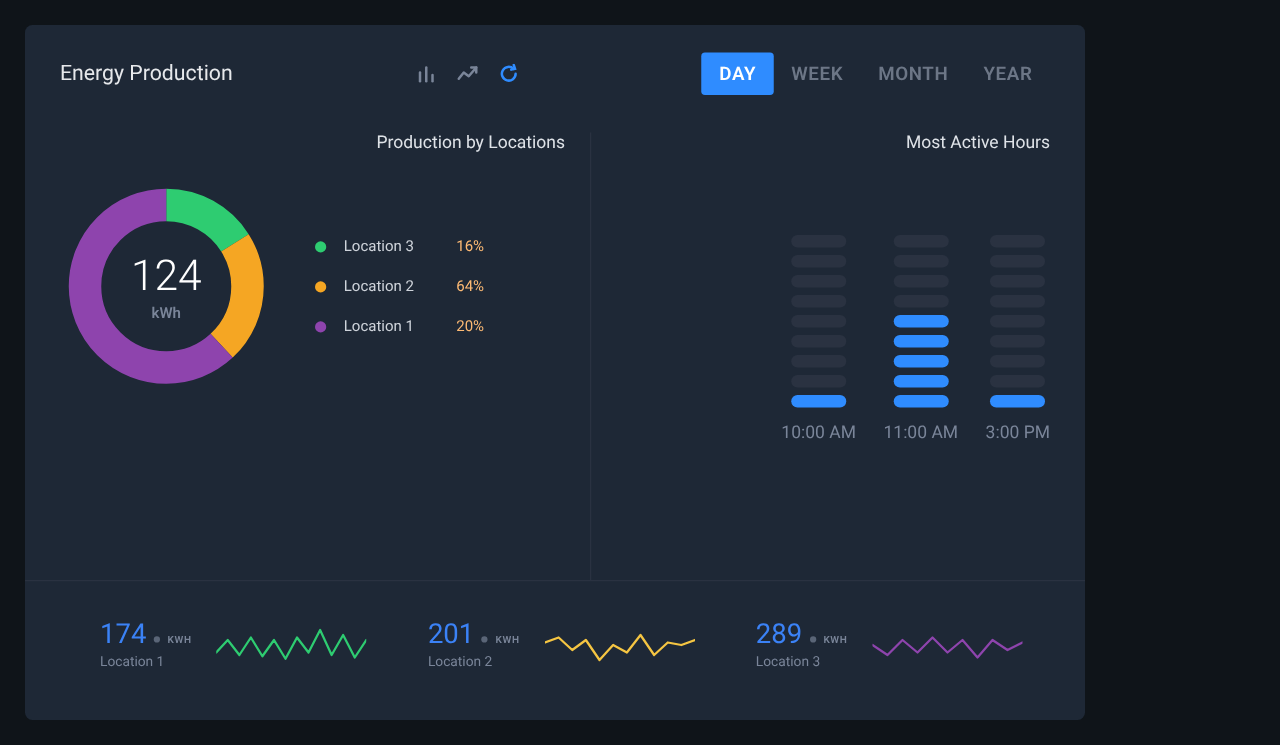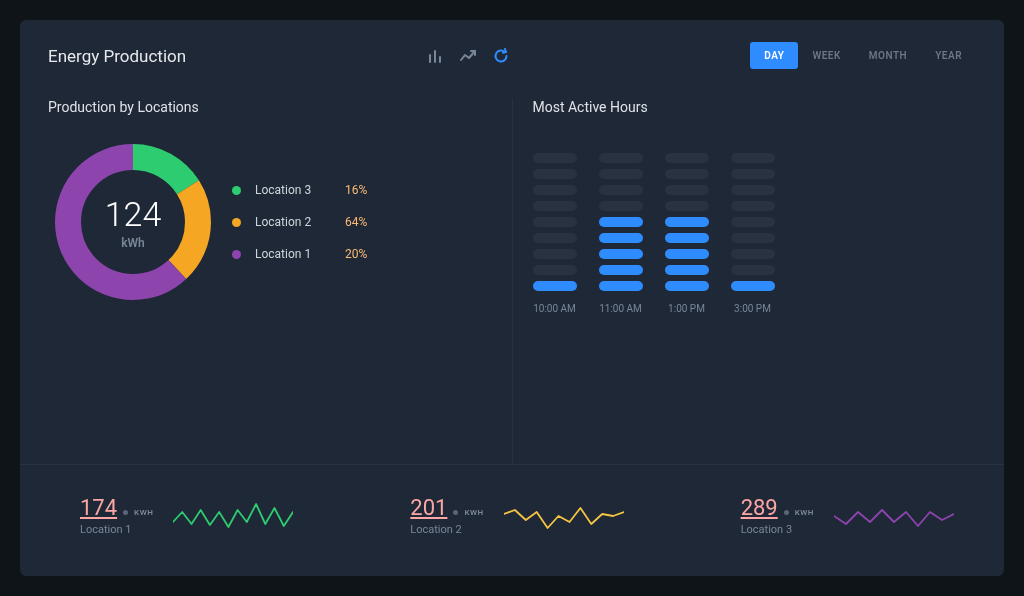--- a/index.html
+++ b/index.html
@@ -8,21 +8,21 @@
     font-family: -apple-system, BlinkMacSystemFont, "Segoe UI", Roboto, Arial, sans-serif;
     color: #fff;
     width: 1024px;
     height: 596px;
     overflow: hidden;
   }
   .card {
     background: #1e2836;
     border-radius: 6px;
     margin: 20px;
-    width: 984px;
+    width: 848px;
     height: 556px;
     display: flex;
     flex-direction: column;
   }
   .header {
     display: flex;
     align-items: center;
     justify-content: space-between;
     padding: 22px 28px 10px 28px;
   }
@@ -38,21 +38,21 @@
   }
   .center-icons svg { display: block; }
   .ic-muted { stroke: #7a8599; fill: none; }
   .ic-active { stroke: #2f8cff; fill: none; }
   .range-tabs {
     display: flex;
     align-items: center;
     gap: 0;
   }
   .range-tab {
-    font-size: 10px;
+    font-size: 15px;
     font-weight: 600;
     letter-spacing: 0.5px;
     color: #6c7686;
     padding: 8px 14px;
     border-radius: 3px;
     cursor: pointer;
   }
   .range-tab.active {
     background: #2f8cff;
     color: #fff;
@@ -60,32 +60,32 @@
   .main {
     display: flex;
     padding: 20px 28px 0 28px;
     gap: 0;
     flex: 1;
   }
   .panel {
     flex: 1;
     display: flex;
     flex-direction: column;
-    align-items: flex-start;
+    align-items: flex-end;
   }
   .panel.left { border-right: 1px solid #2a3241; padding-right: 20px; padding-bottom: 18px; }
-  .panel.right { padding-left: 20px; padding-bottom: 18px; }
+  .panel.right { padding-left: 20px; padding-bottom: 18px; gap: 28px; }
   .panel-title {
     font-size: 14px;
     font-weight: 400;
     color: #dfe3e8;
     margin-bottom: 22px;
   }
   
-  .donut-row { display: flex; align-items: center; gap: 14px; }
+  .donut-row { display: flex; align-items: center; gap: 34px; }
   .donut { position: relative; width: 170px; height: 170px; }
   .donut svg { transform: rotate(-90deg); }
   .donut-center {
     position: absolute; inset: 0;
     display: flex; flex-direction: column; align-items: center; justify-content: center;
   }
   .donut-val { font-size: 34px; font-weight: 300; color: #fff; }
   .donut-unit { font-size: 12px; color: #7a8599; font-weight: 600; margin-top: 2px; }
   .legend { display: flex; flex-direction: column; gap: 18px; min-width: 200px; }
   .legend-row { display: flex; align-items: center; font-size: 12px; }
@@ -94,34 +94,34 @@
   .legend-pct { color: #fdba74; }
   
   .hours-grid { display: flex; gap: 22px; margin-top: 4px; }
   .hour-col { display: flex; flex-direction: column; align-items: center; }
   .hour-bars { display: flex; flex-direction: column-reverse; gap: 6px; height: 150px; justify-content: flex-start; }
   .hour-pill {
     width: 44px; height: 10px; border-radius: 5px;
     background: #2a3241;
   }
   .hour-pill.on { background: #2f8cff; }
-  .hour-label { font-size: 10px; color: #7a8599; margin-top: 12px; white-space: nowrap; }
+  .hour-label { font-size: 14px; color: #7a8599; margin-top: 12px; white-space: nowrap; }
   
   .bottom {
     border-top: 1px solid #2a3241;
     display: flex;
     padding: 30px 50px 40px 60px;
     justify-content: space-between;
   }
   .spark {
     display: flex; align-items: center; gap: 20px;
   }
   .spark-meta { display: flex; flex-direction: column; }
   .spark-top { display: flex; align-items: baseline; gap: 6px; }
-  .spark-val { font-size: 22px; font-weight: 400; color: #fca5a5; text-decoration: underline; }
+  .spark-val { font-size: 22px; font-weight: 400; color: #3b82f6; }
   .spark-dot { width: 5px; height: 5px; border-radius: 50%; background: #5a6577; display: inline-block; }
   .spark-unit { font-size: 8px; color: #7a8599; font-weight: 600; letter-spacing: 0.5px; }
   .spark-loc { font-size: 11px; color: #7a8599; margin-top: 3px; }
   .sparkline { width: 120px; height: 36px; }
 </style>
 </head>
 <body>
 
 <div class="card">
   <div class="header">
@@ -219,34 +219,20 @@
               <div class="hour-pill"></div>
               <div class="hour-pill"></div>
               <div class="hour-pill"></div>
               <div class="hour-pill"></div>
             </div>
             <div class="hour-label">11:00 AM</div>
           </div>
           <div class="hour-col">
             <div class="hour-bars">
               <div class="hour-pill on"></div>
-              <div class="hour-pill on"></div>
-              <div class="hour-pill on"></div>
-              <div class="hour-pill on"></div>
-              <div class="hour-pill on"></div>
-              <div class="hour-pill"></div>
-              <div class="hour-pill"></div>
-              <div class="hour-pill"></div>
-              <div class="hour-pill"></div>
-            </div>
-            <div class="hour-label">1:00 PM</div>
-          </div>
-          <div class="hour-col">
-            <div class="hour-bars">
-              <div class="hour-pill on"></div>
               <div class="hour-pill"></div>
               <div class="hour-pill"></div>
               <div class="hour-pill"></div>
               <div class="hour-pill"></div>
               <div class="hour-pill"></div>
               <div class="hour-pill"></div>
               <div class="hour-pill"></div>
               <div class="hour-pill"></div>
             </div>
             <div class="hour-label">3:00 PM</div>

